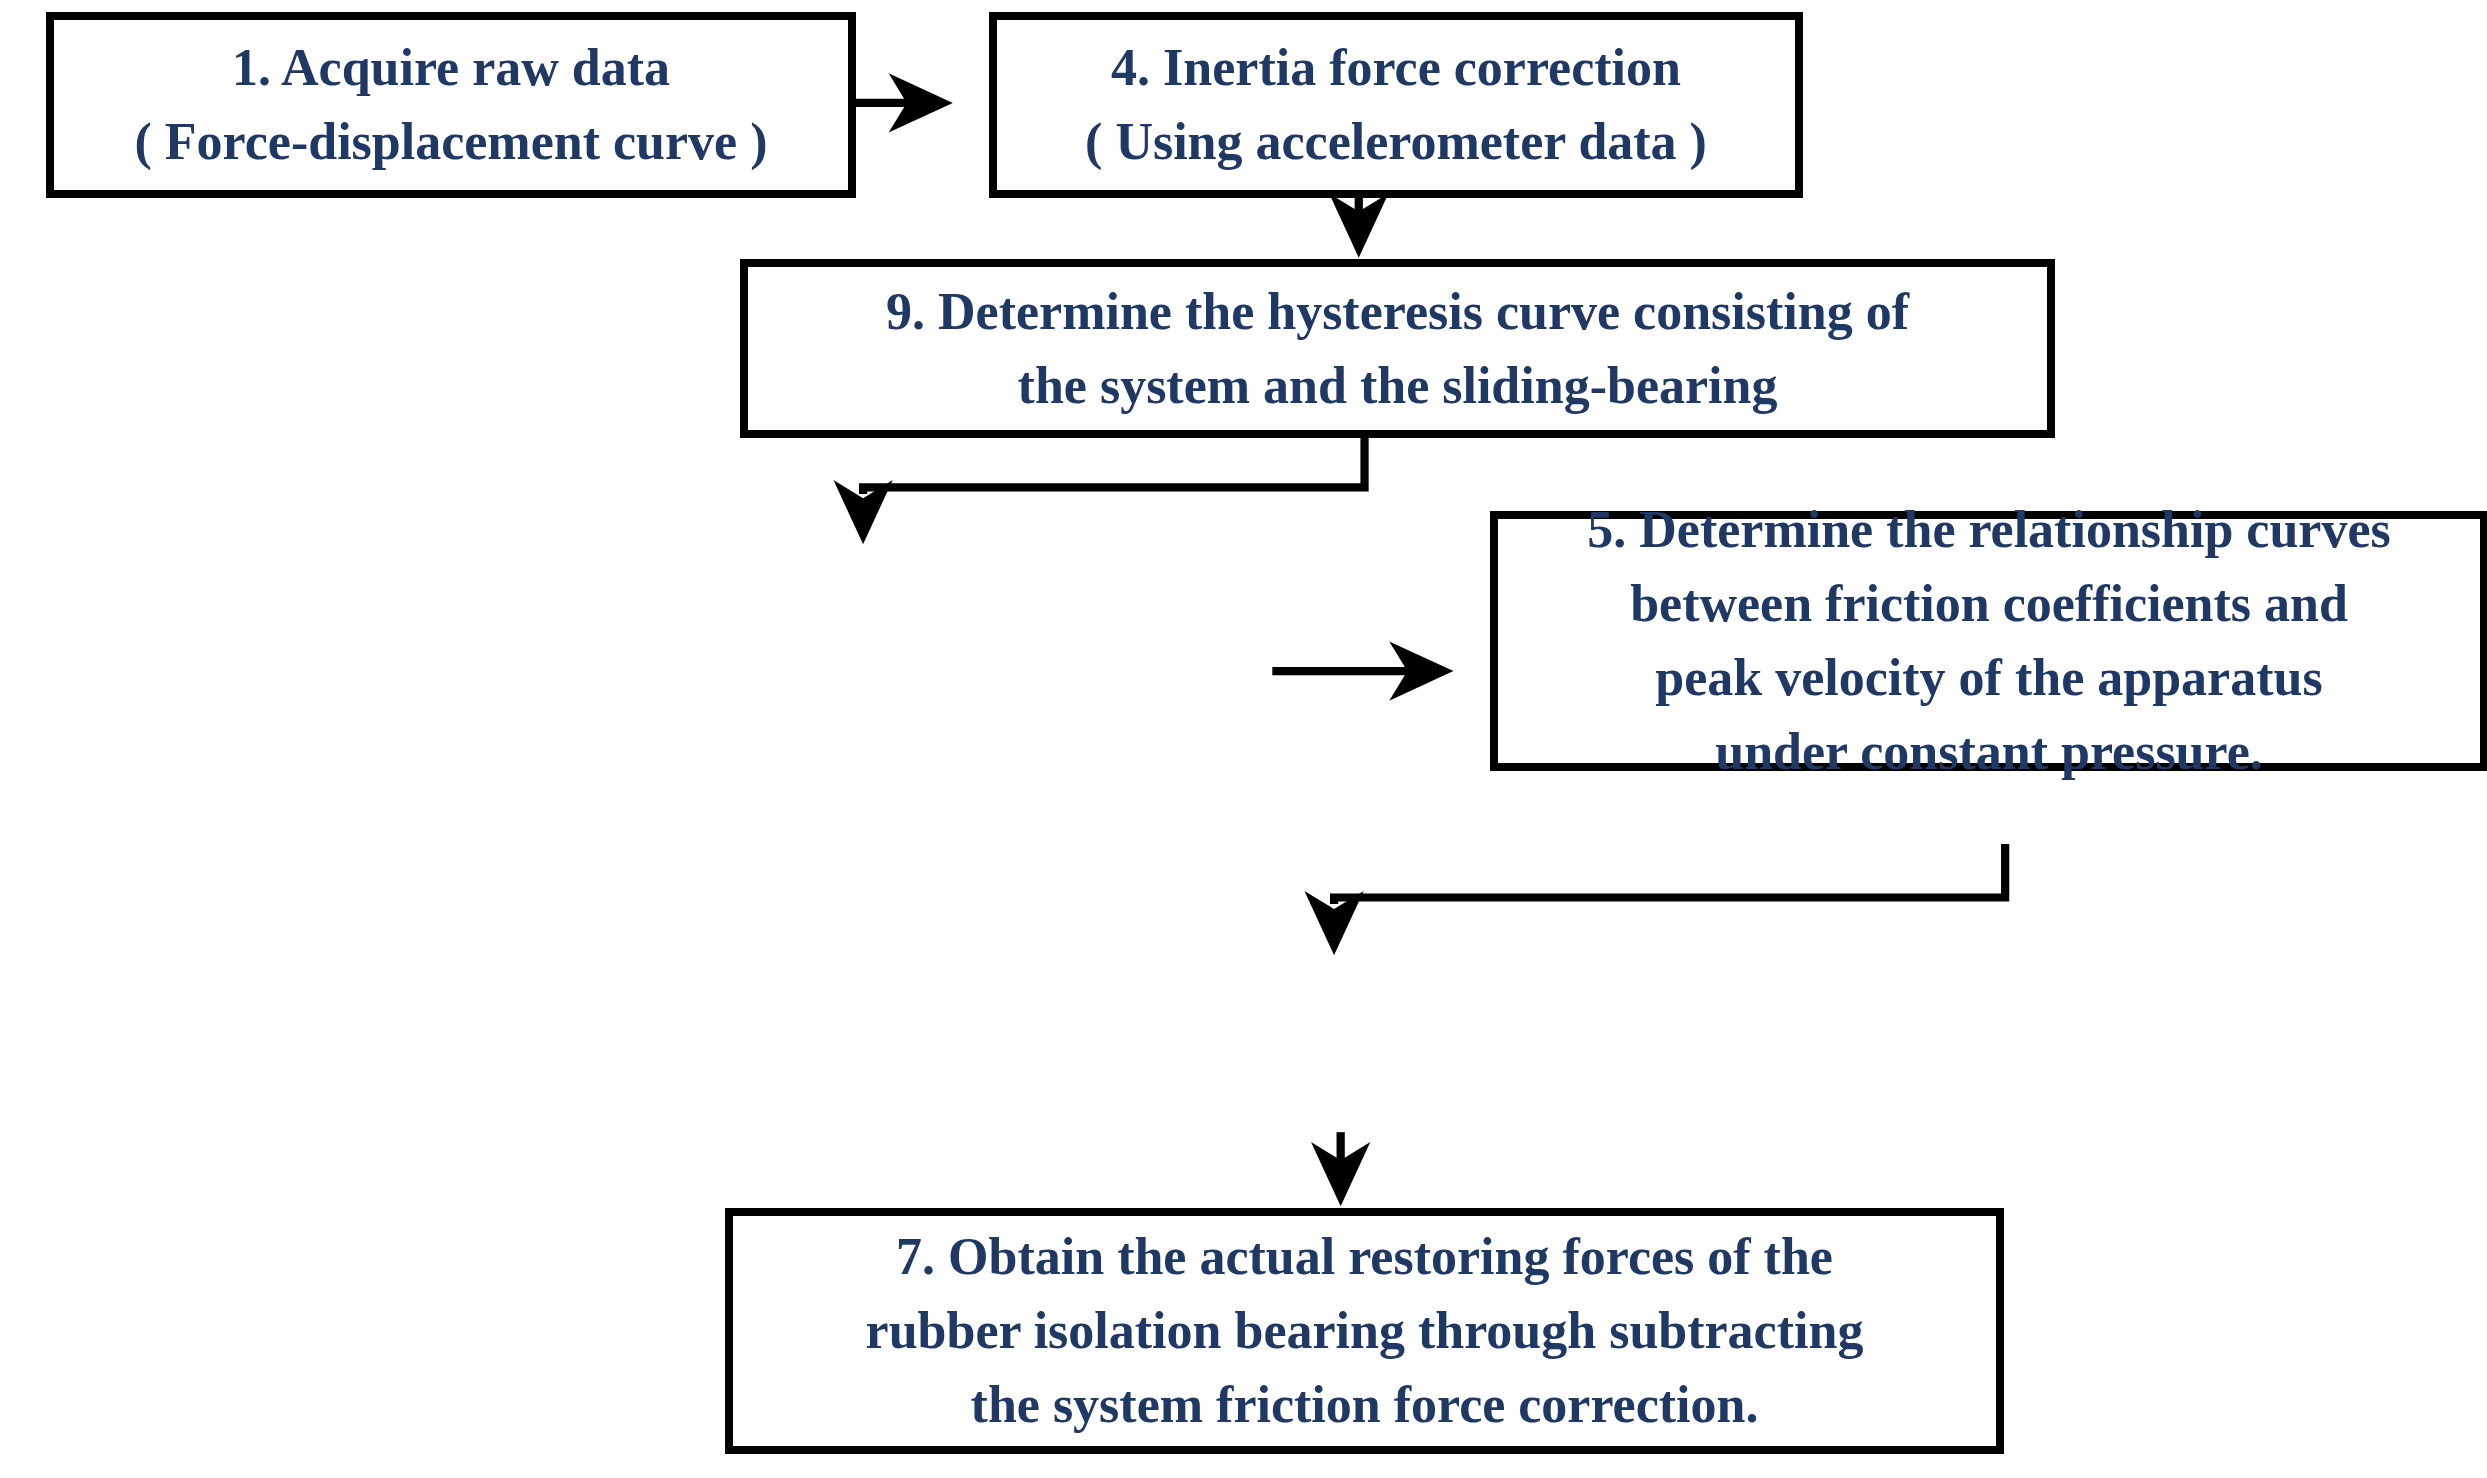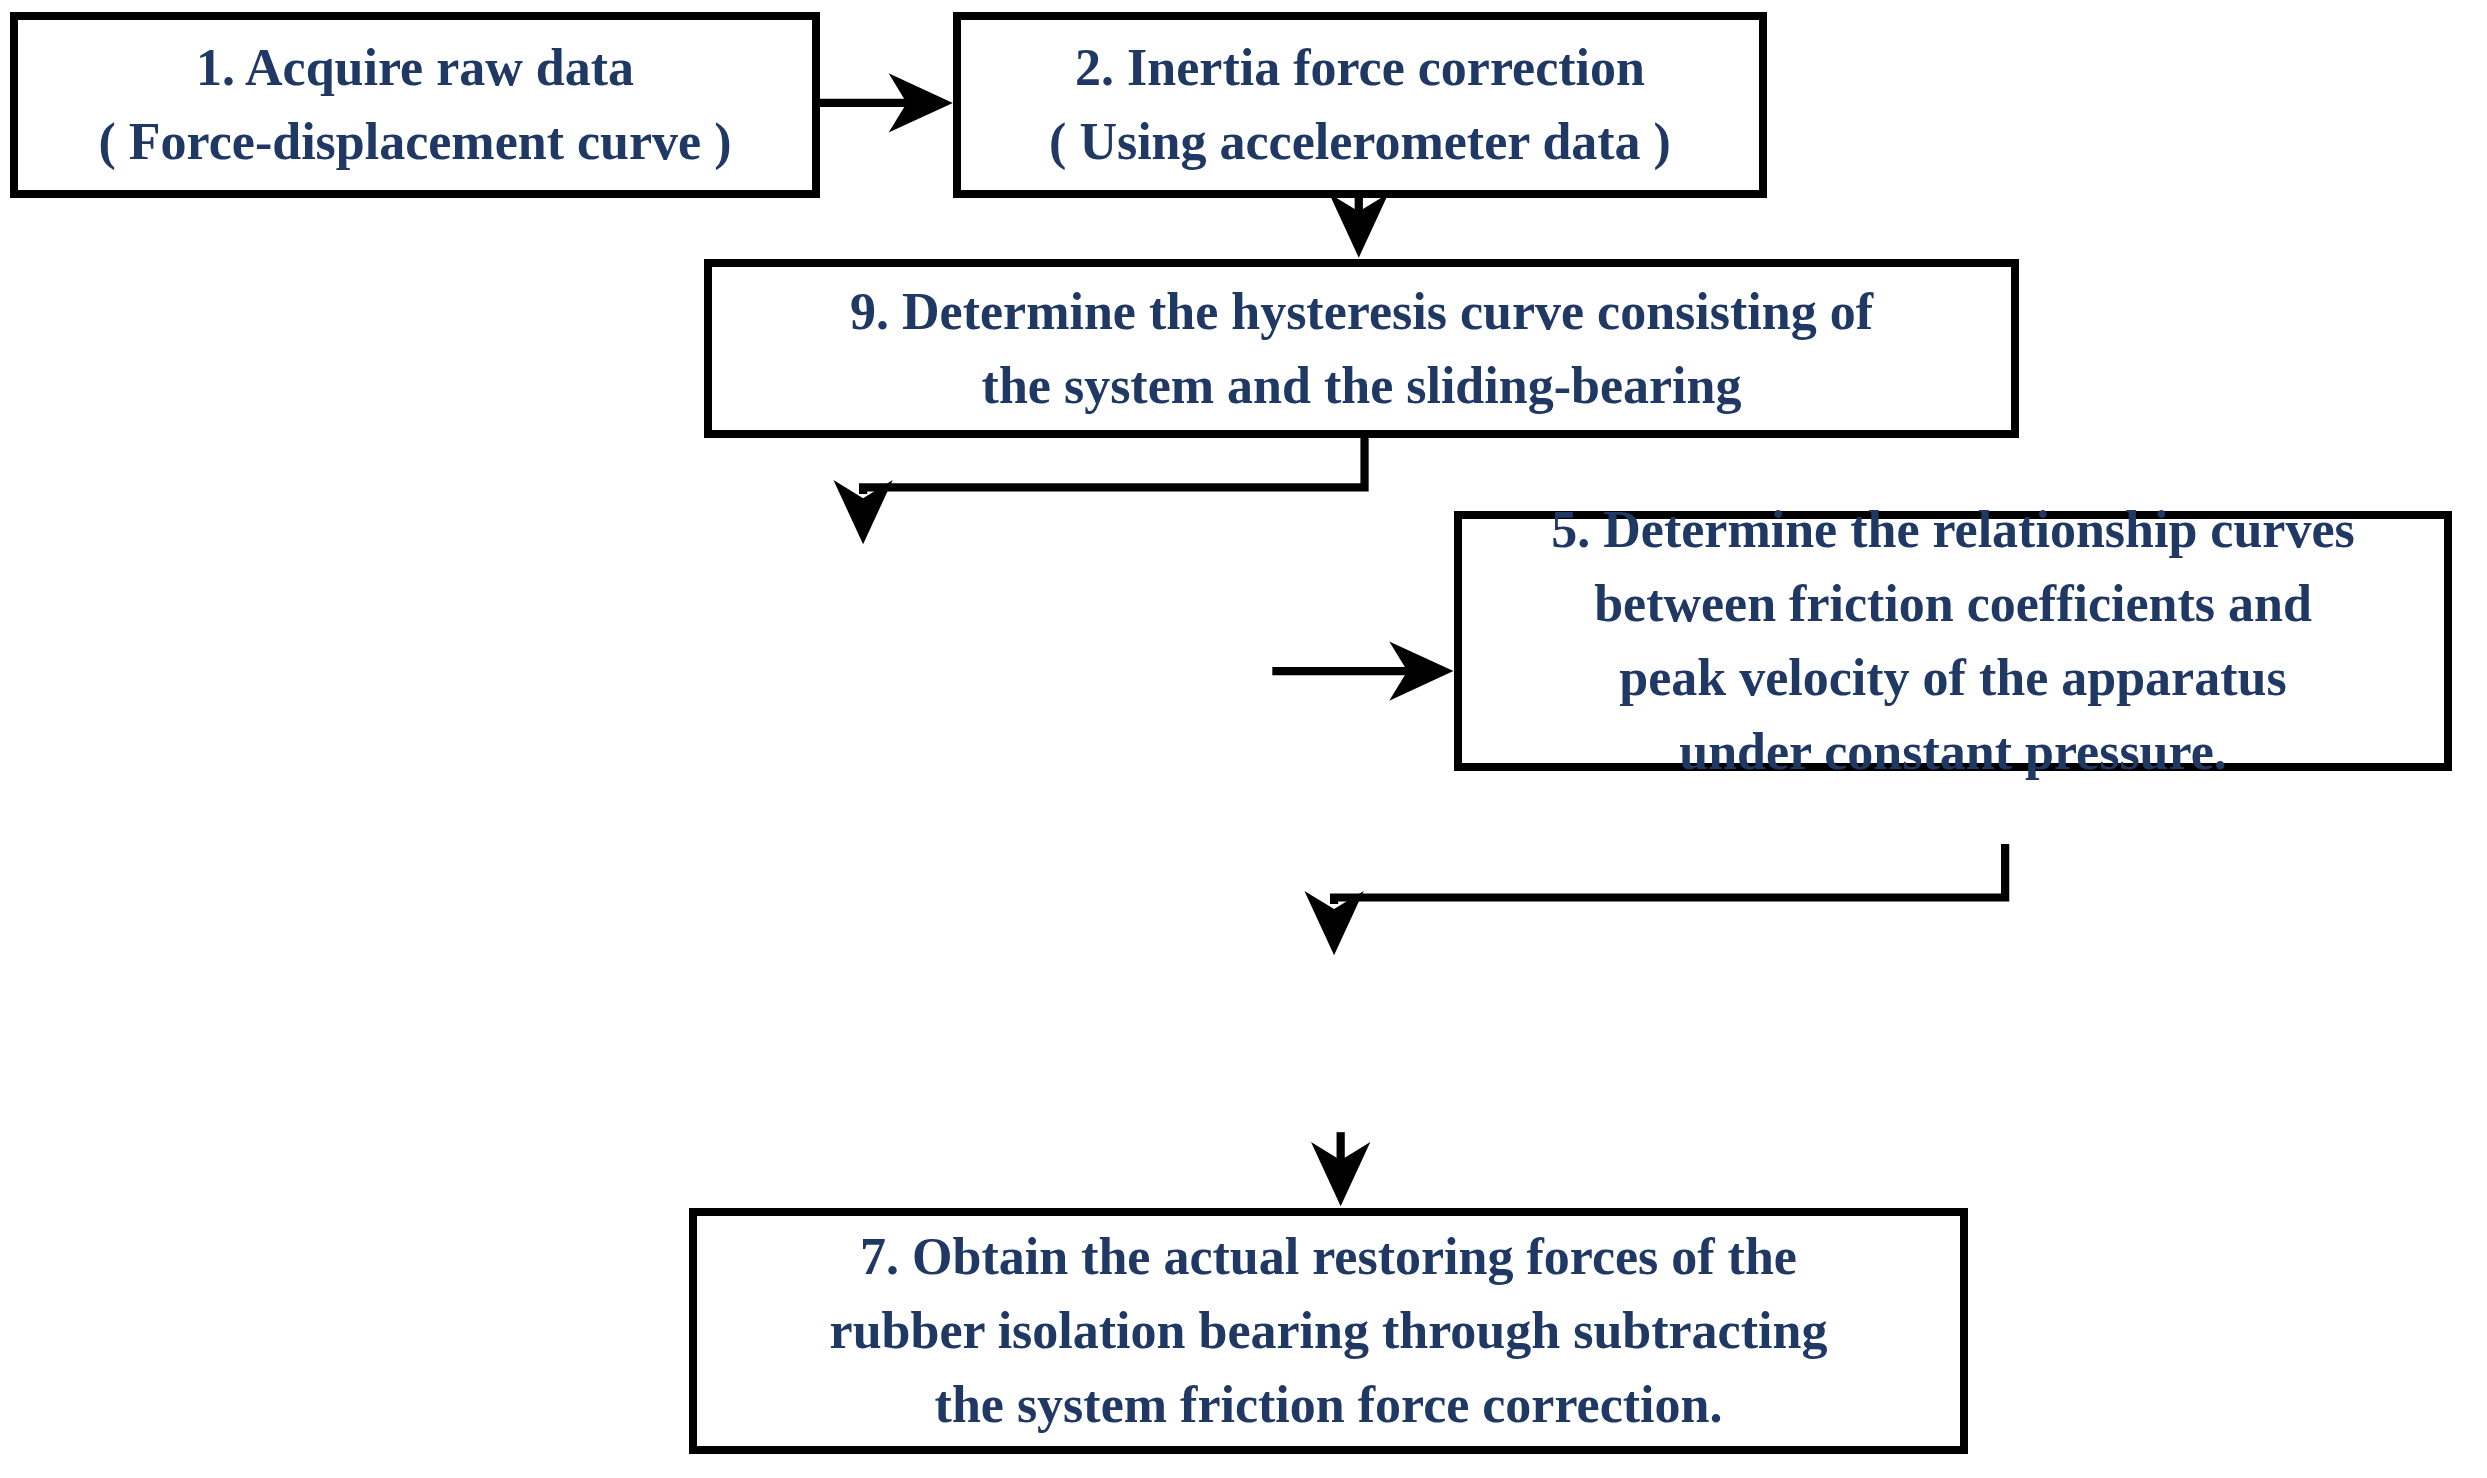--- a/index.html
+++ b/index.html
@@ -16,20 +16,21 @@
   .connector-layer{position:absolute;left:0;top:0;width:2487px;height:1478px;}
   .shaft{stroke:var(--line-color);stroke-width:10;fill:none;}
   .head{fill:var(--line-color);stroke:none;}
   .box{
     position:absolute;
     border:8.2px solid var(--line-color);
     background:var(--background);
     display:flex;align-items:center;justify-content:center;
     text-align:center;
     padding:3.3px 11.5px;
+    margin-left:36px;
   }
   .box-label{
     white-space:pre-line;
     color:var(--text-color);
     font-weight:bold;
     font-size:52px;
     line-height:1.42;
   }
 </style>
 </head>
@@ -63,21 +64,21 @@
       <polygon class="head" points="1628,1465 1592,1387 1628,1409 1664,1387"></polygon>
     </g>
   </svg>
 
   <div class="box" style="left:10px;top:11.5px;width:810px;height:186px">
     <span class="box-label">1. Acquire raw data
 ( Force-displacement curve )</span>
   </div>
 
   <div class="box" style="left:953px;top:11.5px;width:814px;height:186px">
-    <span class="box-label">2. Inertia force correction
+    <span class="box-label">4. Inertia force correction
 ( Using accelerometer data )</span>
   </div>
 
   <div class="box" style="left:704px;top:259px;width:1315px;height:179px">
     <span class="box-label">9. Determine the hysteresis curve consisting of
 the system and the sliding-bearing</span>
   </div>
 
 
   <div class="box" style="left:1454px;top:511px;width:998px;height:260px">

